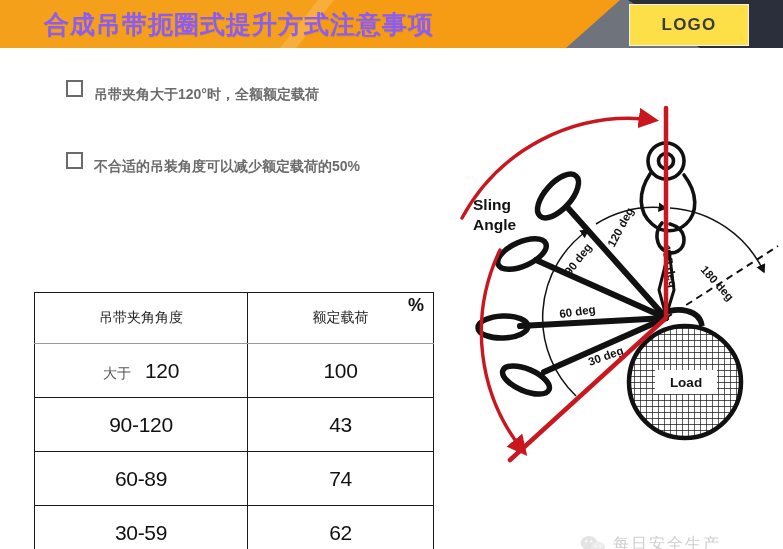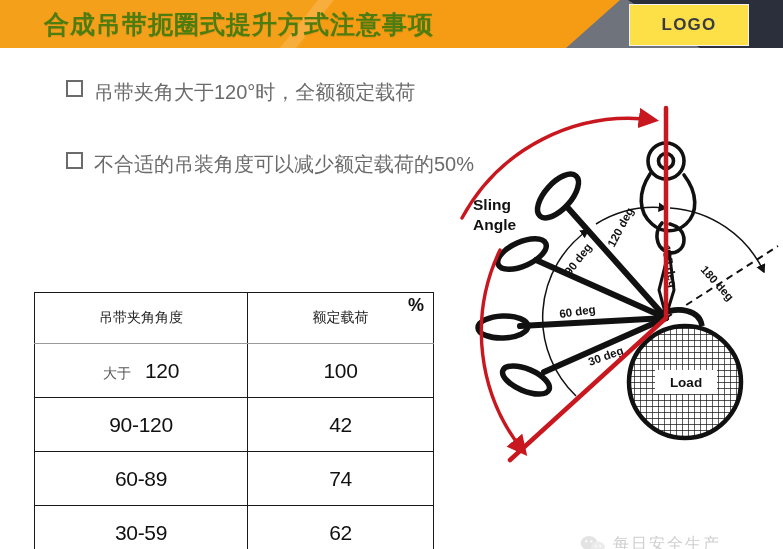--- a/index.html
+++ b/index.html
@@ -12,39 +12,39 @@
     position:relative;
   }
   #slide{position:relative;width:783px;height:549px;background:#fff;overflow:hidden;}
 
   
   #header{position:absolute;left:0;top:0;width:783px;height:48px;overflow:hidden;}
   #header-bg{position:absolute;inset:0;}
   #header-title{
     position:absolute;left:44px;top:5px;
     font-size:25px;line-height:38px;font-weight:700;
-    color:#4d7c0f;letter-spacing:1px;
+    color:#8b5cf6;letter-spacing:1px;
     white-space:nowrap;
     text-shadow:0 1px 1px rgba(0,0,0,.08);
   }
   #logo-box{
     position:absolute;left:629px;top:4px;width:118px;height:40px;
     background:#fde047;border:1px solid #f2f2f2;
     display:flex;align-items:center;justify-content:center;
   }
   #logo-text{font-size:17px;font-weight:700;color:#3a3a42;letter-spacing:1.2px;}
 
   
   .bullet{
     position:absolute;
     color:#6b6b6b;
-    font-size:20px;
+    font-size:14px;
     line-height:24px;
     white-space:nowrap;
-    font-weight:400;
+    font-weight:700;
     padding-left:36px;
   }
   .bullet .mark{
     display:inline-block;
     width:13px;height:13px;
     border:2px solid #6b6b6b;
     margin-right:11px;
     vertical-align:2px;
   }
   #bullet-1{left:30px;top:80px;}
@@ -126,21 +126,21 @@
         </th>
       </tr>
     </thead>
     <tbody>
       <tr>
         <td><span class="cell-prefix">大于</span><span class="cell-val">120</span></td>
         <td><span class="cell-val">100</span></td>
       </tr>
       <tr>
         <td><span class="cell-val">90-120</span></td>
-        <td><span class="cell-val">42</span></td>
+        <td><span class="cell-val">43</span></td>
       </tr>
       <tr>
         <td><span class="cell-val">60-89</span></td>
         <td><span class="cell-val">74</span></td>
       </tr>
       <tr>
         <td><span class="cell-val">30-59</span></td>
         <td><span class="cell-val">62</span></td>
       </tr>
       <tr>

